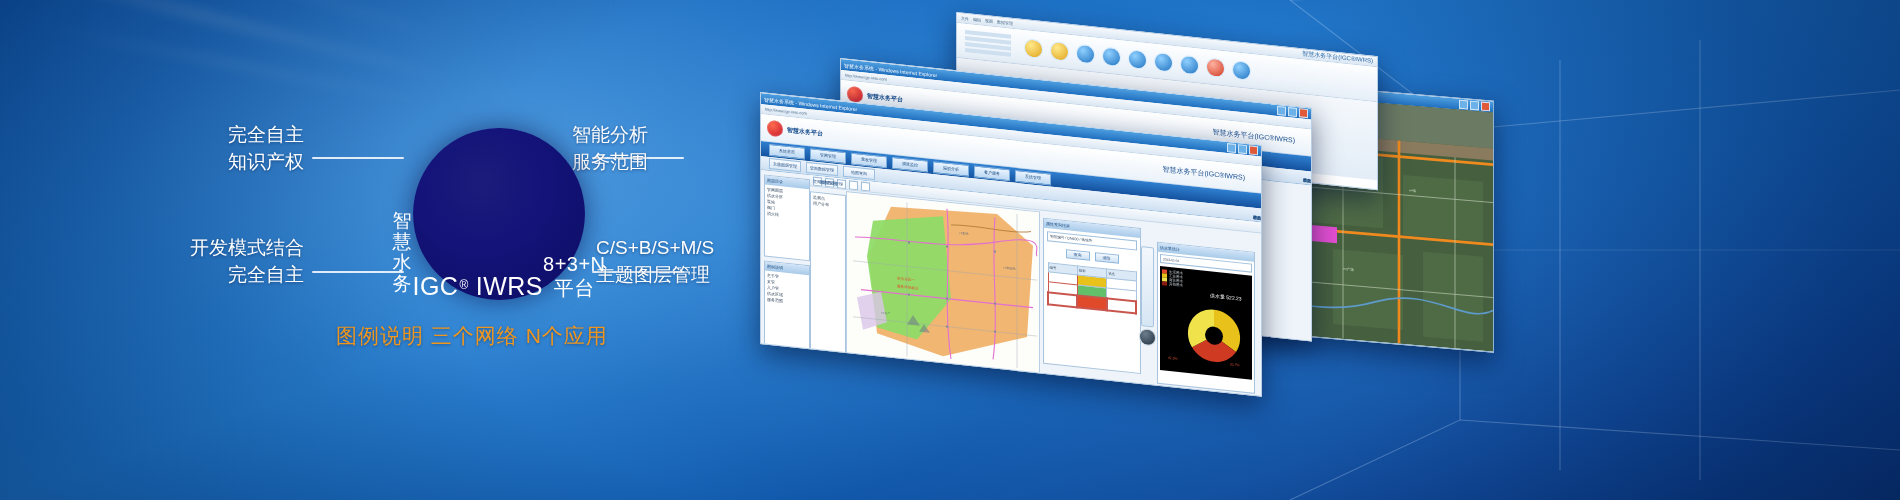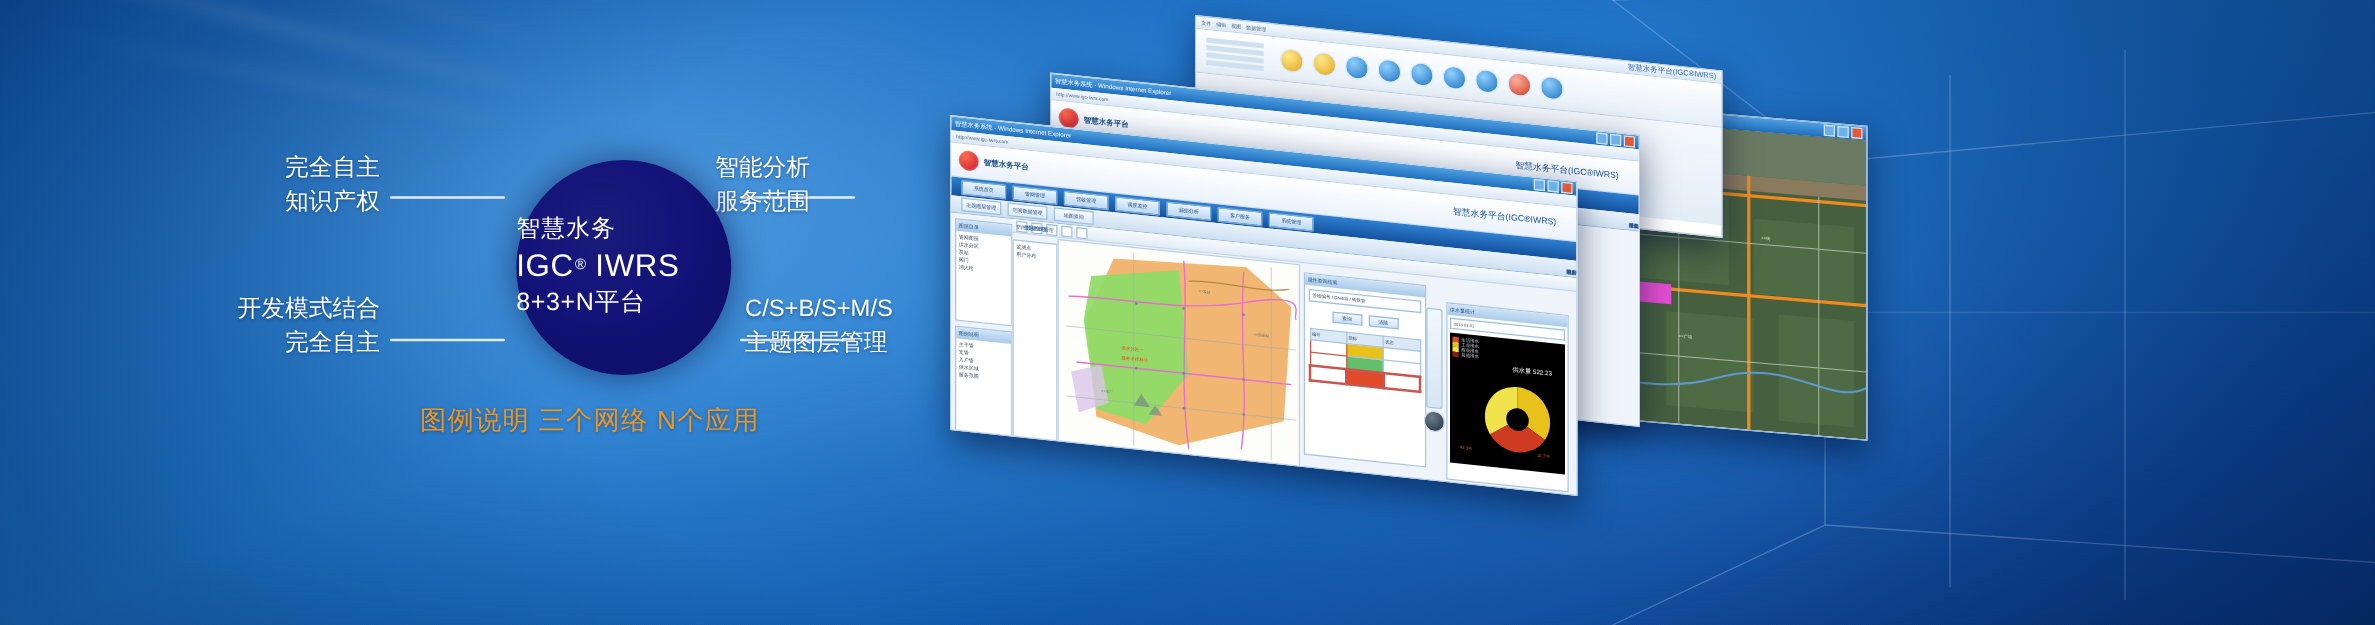--- a/index.html
+++ b/index.html
@@ -32,21 +32,21 @@
 
   
   .wire{position:absolute;pointer-events:none;}
 
   
   .diagram{position:absolute;left:0;top:0;width:800px;height:500px;}
   .circle{
     position:absolute;left:413px;top:128px;width:172px;height:172px;border-radius:50%;
     background:radial-gradient(circle at 40% 32%, #1b1c7a 0%, #13137a 40%, #0d0d63 100%);
     box-shadow:0 0 26px rgba(5,10,60,.55);
-    display:flex;flex-direction:column;align-items:flex-start;justify-content:center;
+    display:flex;flex-direction:row;align-items:flex-end;justify-content:center;
     color:#fff;text-align:center;
   }
   .c-l1{font-size:19px;letter-spacing:1px;line-height:1.1;margin-bottom:5px;}
   .c-l2{font-size:25px;font-weight:400;line-height:1.1;letter-spacing:.5px;display:flex;align-items:baseline;justify-content:center;}
   .c-l2 .reg{font-size:12px;vertical-align:super;position:relative;top:-6px;margin-left:1px;margin-right:7px;}
   .c-l3{font-size:20px;line-height:1.2;margin-top:2px;letter-spacing:.5px;}
 
   .label{position:absolute;color:#fff;font-size:19px;line-height:1.42;white-space:nowrap;
          text-shadow:0 1px 3px rgba(0,20,60,.45);}
   .label.right{text-align:left;}

